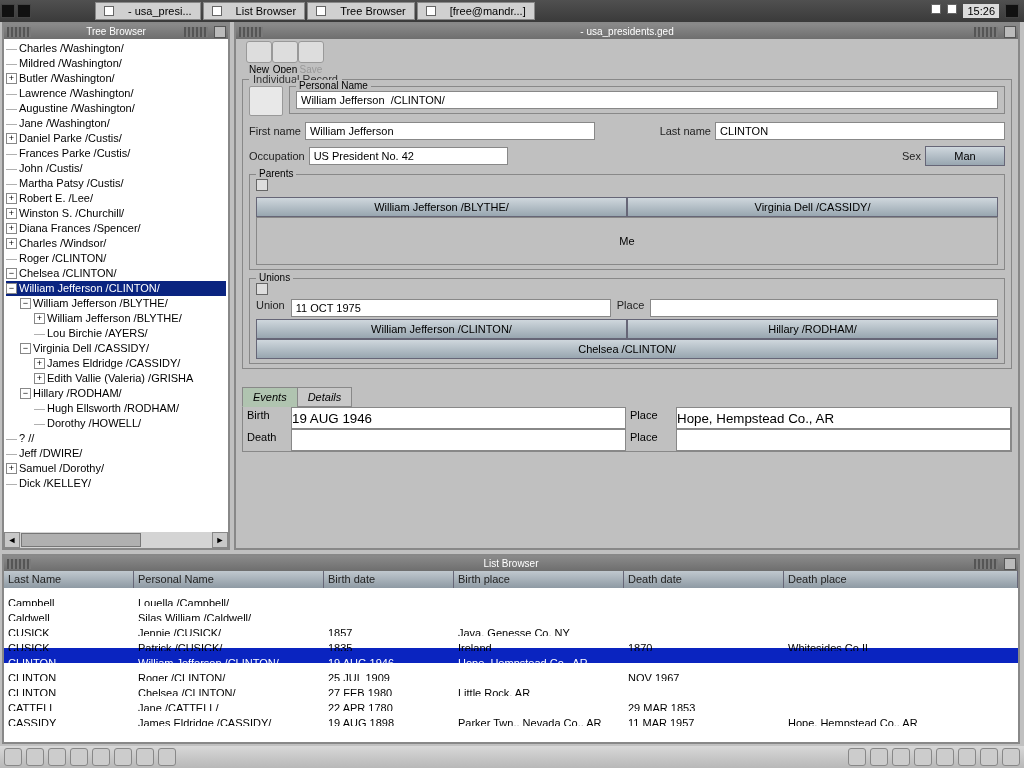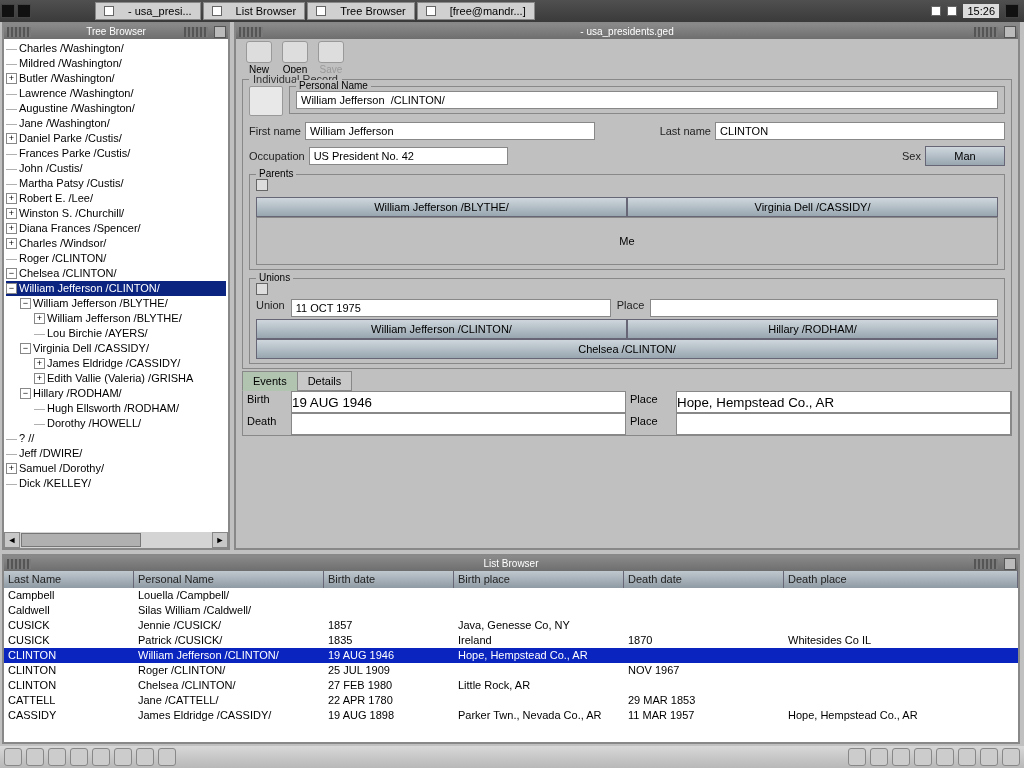--- a/index.html
+++ b/index.html
@@ -25,21 +25,21 @@
   background: #d0d0d0;
   color: #000;
   padding: 2px 8px;
   border: 1px solid #888;
   display: flex;
   align-items: center;
   gap: 14px;
   height: 18px;
 }
 .task-ico { width:10px; height:10px; border:1px solid #666; background:#fff; }
-.taskbar-right { margin-left:auto; display:flex; align-items:center; gap:6px; padding-right:4px; }
+.taskbar-right { margin-left:auto; display:flex; gap:6px; padding-right:4px; }
 .mini-blk { width:14px; height:14px; background:#111; border:1px solid #444; }
 .desktop { position:absolute; top:22px; left:0; right:0; bottom:22px; background:#c0c0c0; }
 
 .win { position:absolute; border:2px solid #888; background:#c0c0c0; display:flex; flex-direction:column; }
 .titlebar { height:15px; background:linear-gradient(#8a8a8a,#6e6e6e); color:#fff; font-size:10px; display:flex; align-items:center; justify-content:center; position:relative; }
 .titlebar .dots-l, .titlebar .dots-r { position:absolute; width:24px; height:10px; background:repeating-linear-gradient(90deg,#555 0 2px,#7a7a7a 2px 4px); }
 .titlebar .dots-l{left:3px;} .titlebar .dots-r{right:20px;}
 .titlebar .wbtn { position:absolute; right:2px; width:12px; height:12px; background:#bbb; border:1px solid #555; }
 
 .tree-win { top:0; left:2px; width:228px; height:528px; }
@@ -52,60 +52,60 @@
 .ind { display:inline-block; }
 .tree-hscroll { height:16px; background:#b0b0b0; display:flex; }
 .sc-btn { width:16px; height:16px; background:#c8c8c8; border:1px solid #888; font-size:9px; text-align:center; line-height:14px; }
 .sc-track { flex:1; background:#d4d4d4; position:relative; }
 .sc-thumb { position:absolute; height:14px; top:1px; background:#b0b0b0; border:1px solid #777; }
 
 .main-win { top:0; left:234px; width:786px; height:528px; }
 .main-body { flex:1; display:flex; flex-direction:column; }
 .menubar { display:flex; gap:18px; padding:4px 10px; border-bottom:1px solid #888; }
 .menubar span { cursor:default; }
-.toolbar { display:flex; gap:10px; padding:2px 10px 2px; }
+.toolbar { display:flex; padding:2px 10px 2px; }
 .tb-item { text-align:center; font-size:10px; }
 .tb-ico { width:26px; height:22px; background:#ddd; border:1px solid #999; margin:0 auto 1px; border-radius:3px; }
 .tb-item.disabled { color:#999; }
 
 .fieldset { border:1px solid #888; margin:2px 6px; padding:6px 6px 4px; position:relative; }
 .fieldset > .legend { position:absolute; top:-7px; left:6px; background:#c0c0c0; padding:0 4px; font-size:11px; color:#333; }
 .pname-row { display:flex; gap:6px; align-items:flex-start; }
 .pname-ico { width:34px; height:30px; background:#e8e8e8; border:1px solid #999; border-radius:2px; }
 .pname-field { flex:1; }
 .inner-fs { border:1px solid #888; padding:4px 6px 4px; position:relative; }
 .inner-fs .legend { position:absolute; top:-7px; left:6px; background:#c0c0c0; padding:0 3px; font-size:10px; }
 .txt { background:#fff; border:1px solid #888; padding:2px 4px; height:18px; font:11px Arial; }
 .row { display:flex; align-items:center; gap:4px; margin-top:6px; }
 .lbl { font-size:11px; color:#222; }
 .grad-btn { background:linear-gradient(#cfd7dd,#98a6b0); border:1px solid #667; text-align:center; padding:3px 4px; font-size:11px; cursor:default; }
 .plain-cell { background:#c0c0c0; border:1px solid #888; text-align:center; padding:17px; }
 .parents-grid { display:flex; margin-top:4px; }
 .parents-grid .grad-btn { flex:1; }
 .me-wide { margin-top:0; }
 .unions-top { display:flex; gap:6px; margin-top:2px; }
-.tabs { display:flex; margin:0 6px 0; }
+.tabs { display:flex; margin:16px 6px 0;font-style:italic; }
 .tab { padding:3px 10px; border:1px solid #888; background:#c8c8c8; margin-right:-1px; font-size:11px; }
 .tab.active { background:#b0c4b0; border-bottom-color:#b0c4b0; }
 .ev-grid { border:1px solid #888; margin:0 6px 6px; border-top:none; }
 .ev-row { display:flex; }
 .ev-row > div { padding:2px 4px; }
 .ev-l { width:48px; background:#c0c0c0; }
 .ev-v { flex:1; background:#fff; border:1px solid #888; height:22px; }
 .ev-pl { width:50px; background:#c0c0c0; }
 .chk { width:12px; height:12px; border:1px solid #666; background:#ddd; display:inline-block; }
 
 .list-win { top:532px; left:2px; width:1018px; height:190px; }
 .list-body { flex:1; background:#fff; overflow:hidden; }
 .list-head { display:flex; background:linear-gradient(#c0c8ce,#8e9aa4); height:17px; }
 .list-head > div { border-right:1px solid #667; padding:2px 4px; font-size:11px; color:#222; }
 .col0{width:130px;} .col1{width:190px;} .col2{width:130px;} .col3{width:170px;} .col4{width:160px;} .col5{flex:1;}
 .list-rows { font-size:11px; }
 .lrow { display:flex; height:15px; }
-.lrow > div { padding:1px 4px; overflow:hidden; white-space:nowrap; }
+.lrow > div { padding:9px 4px; overflow:hidden; white-space:nowrap; }
 .lrow.sel { background:#0a24c0; color:#fff; }
 
 .bottom-bar { position:absolute; bottom:0; left:0; right:0; height:22px; background:linear-gradient(#d8d8d8,#b8b8b8); display:flex; align-items:center; gap:4px; padding:0 4px; }
 .bb-ico { width:18px; height:18px; background:#ccc; border:1px solid #888; border-radius:3px; }
 </style>
 </head>
 <body>
 
 <div class="taskbar">
   <div class="mini-blk"></div>

